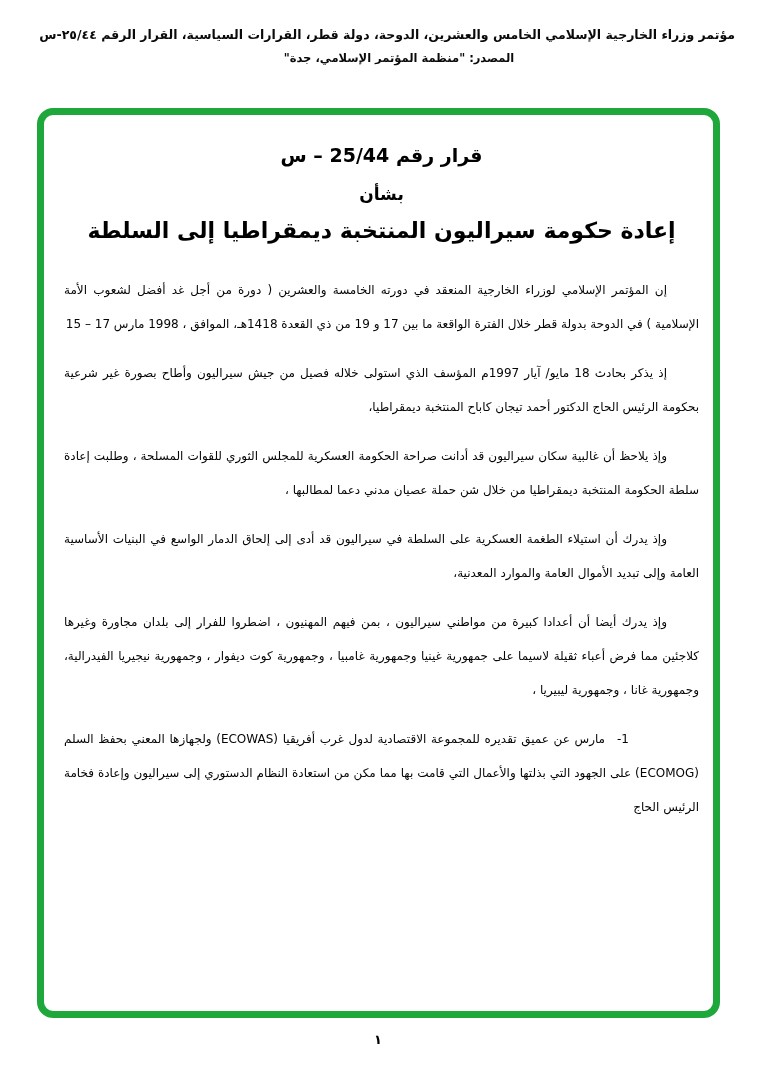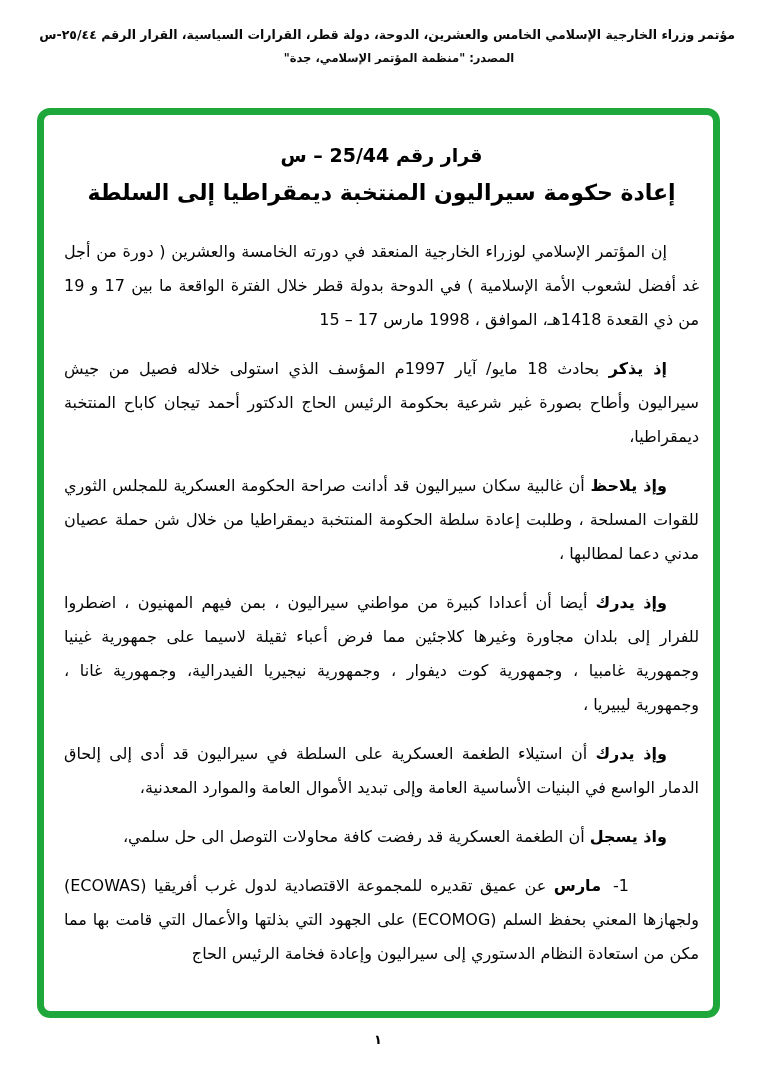--- a/index.html
+++ b/index.html
@@ -68,27 +68,27 @@
     font-size: 17px;
     line-height: 38px;
   }
   .title-subject {
     font-size: 22px;
     line-height: 36px;
   }
   
   .para {
     margin: 0 0 15px 0;
-    font-size: 16px;
+    font-size: 12px;
     line-height: 34px;
     text-align: justify;
     text-indent: 32px; 
     color: #050505;
   }
-  .para .lead { font-weight: bold; }
+  .para .lead { font-weight: normal; }
   .para.item { text-indent: 70px; }
   .para.item .num { margin-left: 12px; }
   .ltr-run { unicode-bidi: embed; }
   
   .page-number {
     position: absolute;
     top: 1032px;
     left: 338px;
     width: 80px;
     text-align: center;
@@ -100,39 +100,39 @@
 </head>
 <body>
 
 <div class="page">
 
   <div class="doc-header">
     <div class="h1line">مؤتمر وزراء الخارجية الإسلامي الخامس والعشرين، الدوحة، دولة قطر، القرارات السياسية، القرار الرقم ٢٥/٤٤-س</div>
     <div class="h2line">المصدر:  "منظمة المؤتمر الإسلامي، جدة"</div>
   </div>
 
-  <div class="frame" style="border-color: rgb(30, 167, 58);">
+  <div class="frame" style="border-color: rgb(30, 167, 58); border-radius: 16px;">
     <div class="frame-inner">
 
       <div class="title-block">
         <div class="title-main">قرار رقم 25/44 – س</div>
+        <div class="title-subject-label">بشأن</div>
         <div class="title-subject">إعادة حكومة سيراليون المنتخبة ديمقراطيا إلى السلطة</div>
       </div>
 
       <p class="para"><span class="lead"></span><span>إن المؤتمر الإسلامي لوزراء الخارجية المنعقد في دورته الخامسة والعشرين ( دورة من أجل غد أفضل لشعوب الأمة الإسلامية ) في  الدوحة بدولة قطر خلال الفترة الواقعة ما بين 17 و 19 من ذي القعدة 1418هـ، الموافق </span><span class="ltr-run" dir="ltr"><span>15 – 17 </span><bdi>مارس</bdi><span> 1998 ،</span></span></p>
 
       <p class="para"><span class="lead">إذ يذكر</span><span> بحادث 18 مايو/ آيار 1997م المؤسف الذي استولى خلاله فصيل من جيش سيراليون وأطاح بصورة غير شرعية بحكومة الرئيس الحاج الدكتور أحمد تيجان كاباح المنتخبة ديمقراطيا،</span></p>
 
       <p class="para"><span class="lead">وإذ يلاحظ</span><span> أن غالبية سكان سيراليون قد أدانت  صراحة الحكومة العسكرية للمجلس الثوري للقوات المسلحة ، وطلبت إعادة سلطة الحكومة المنتخبة ديمقراطيا من خلال شن حملة عصيان مدني دعما لمطالبها ،</span></p>
 
+      <p class="para"><span class="lead">وإذ يدرك</span><span> أن استيلاء الطغمة العسكرية على  السلطة في سيراليون قد أدى إلى إلحاق الدمار الواسع في البنيات الأساسية العامة وإلى تبديد الأموال العامة والموارد المعدنية،</span></p>
+
       <p class="para"><span class="lead">وإذ يدرك</span><span> أيضا أن أعدادا كبيرة من مواطني سيراليون ، بمن فيهم المهنيون ، اضطروا للفرار إلى بلدان مجاورة وغيرها كلاجئين مما فرض أعباء ثقيلة لاسيما على جمهورية غينيا وجمهورية غامبيا ، وجمهورية كوت ديفوار ، وجمهورية نيجيريا الفيدرالية، وجمهورية غانا ، وجمهورية ليبيريا ،</span></p>
 
-      <p class="para"><span class="lead">وإذ يدرك</span><span> أن استيلاء الطغمة العسكرية على  السلطة في سيراليون قد أدى إلى إلحاق الدمار الواسع في البنيات الأساسية العامة وإلى تبديد الأموال العامة والموارد المعدنية،</span></p>
-
-      <p class="para"><span class="lead">واذ يسجل</span><span> أن الطغمة العسكرية قد رفضت كافة محاولات التوصل الى حل سلمي،</span></p>
 
       <p class="para item"><span class="num">1-</span><span class="lead">مارس</span><span> عن عميق تقديره للمجموعة الاقتصادية لدول غرب أفريقيا (ECOWAS) ولجهازها المعني بحفظ السلم (ECOMOG) على الجهود التي بذلتها والأعمال التي قامت بها مما مكن من استعادة النظام الدستوري إلى سيراليون وإعادة فخامة الرئيس الحاج</span></p>
 
     </div>
   </div>
 
   <div class="page-number">١</div>
 
 </div>
 

